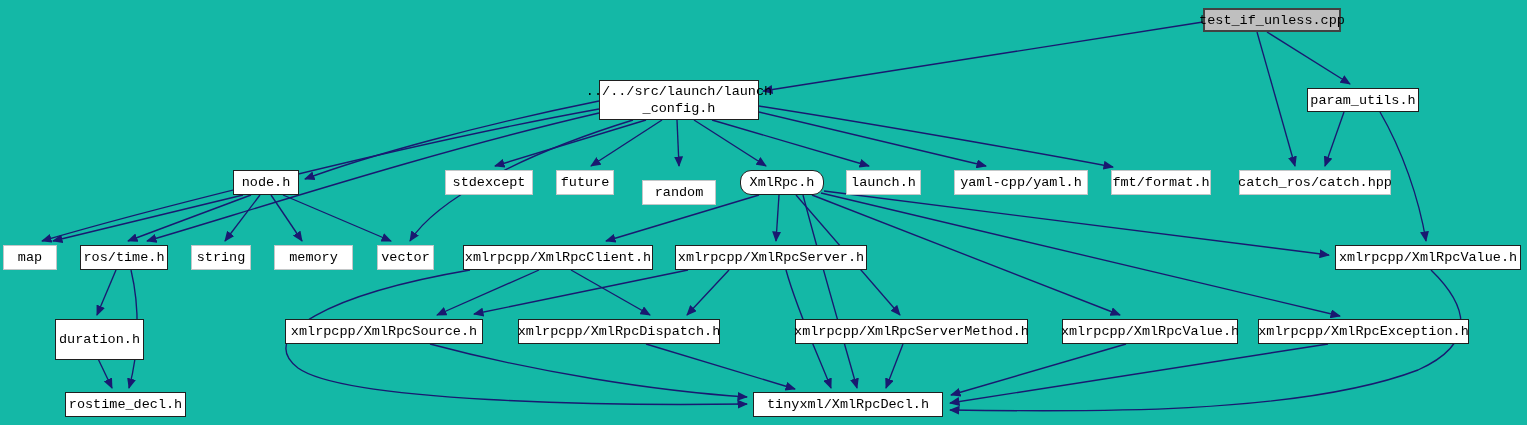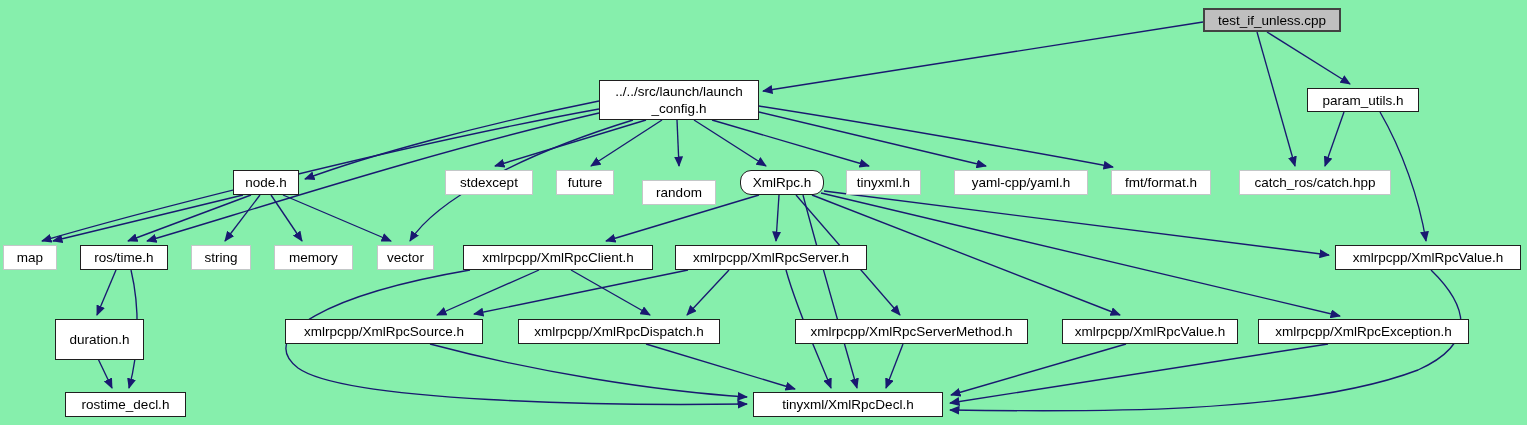--- a/index.html
+++ b/index.html
@@ -1,17 +1,17 @@
 <!DOCTYPE html>
 <html><head>
 <meta charset="utf-8">
 <style>
   html,body{margin:0;padding:0;background:#ffffff;}
-  #stage{position:relative;width:1527px;height:425px;background:#86efac;overflow:hidden;
-         font-family:Liberation Sans, sans-serif;}
+  #stage{position:relative;width:1527px;height:425px;background:#14b8a6;overflow:hidden;
+         font-family:Liberation Mono, monospace;}
   #edge-layer{position:absolute;left:0;top:0;pointer-events:none;}
   .node{position:absolute;display:flex;flex-direction:column;align-items:center;justify-content:center;
         background:#ffffff;border:1px solid #1f1f1f;color:#000;font-size:13.5px;line-height:17px;
         box-sizing:border-box;white-space:nowrap;text-align:center;z-index:2;}
   .node.external{border-color:#c3c7c8;}
   .node.current{background:#bfbfbf;border:2px solid #424242;}
   .edge{fill:none;stroke:#191970;stroke-width:1.35px;}
 </style>
 </head>
 <body>
@@ -74,21 +74,21 @@
       <div class="node linked" style="left: 599px; top: 80px; width: 160px; height: 40px;">
         <div>../../src/launch/launch</div>
         <div>_config.h</div>
       </div>
       <div class="node linked" style="left: 1307px; top: 88px; width: 112px; height: 24px;">param_utils.h</div>
       <div class="node linked" style="left: 233px; top: 170px; width: 66px; height: 25px;">node.h</div>
       <div class="node external" style="left: 445px; top: 170px; width: 88px; height: 25px;">stdexcept</div>
       <div class="node external" style="left: 556px; top: 170px; width: 58px; height: 25px;">future</div>
       <div class="node external" style="left: 642px; top: 170px; width: 74px; height: 25px; margin-top: 10px;">random</div>
       <div class="node linked" style="left: 740px; top: 170px; width: 84px; height: 25px; border-radius: 11px;">XmlRpc.h</div>
-      <div class="node external" style="left: 846px; top: 170px; width: 75px; height: 25px;">tinyxml.h</div>
+      <div class="node external" style="left: 846px; top: 170px; width: 75px; height: 25px;">launch.h</div>
       <div class="node external" style="left: 954px; top: 170px; width: 134px; height: 25px;">yaml-cpp/yaml.h</div>
       <div class="node external" style="left: 1111px; top: 170px; width: 100px; height: 25px;">fmt/format.h</div>
       <div class="node external" style="left: 1239px; top: 170px; width: 152px; height: 25px;">catch_ros/catch.hpp</div>
       <div class="node external" style="left: 3px; top: 245px; width: 54px; height: 25px;">map</div>
       <div class="node linked" style="left: 80px; top: 245px; width: 88px; height: 25px;">ros/time.h</div>
       <div class="node external" style="left: 191px; top: 245px; width: 60px; height: 25px;">string</div>
       <div class="node external" style="left: 274px; top: 245px; width: 79px; height: 25px;">memory</div>
       <div class="node external" style="left: 377px; top: 245px; width: 57px; height: 25px;">vector</div>
       <div class="node linked" style="left: 463px; top: 245px; width: 190px; height: 25px;">xmlrpcpp/XmlRpcClient.h</div>
       <div class="node linked" style="left: 675px; top: 245px; width: 192px; height: 25px;">xmlrpcpp/XmlRpcServer.h</div>

